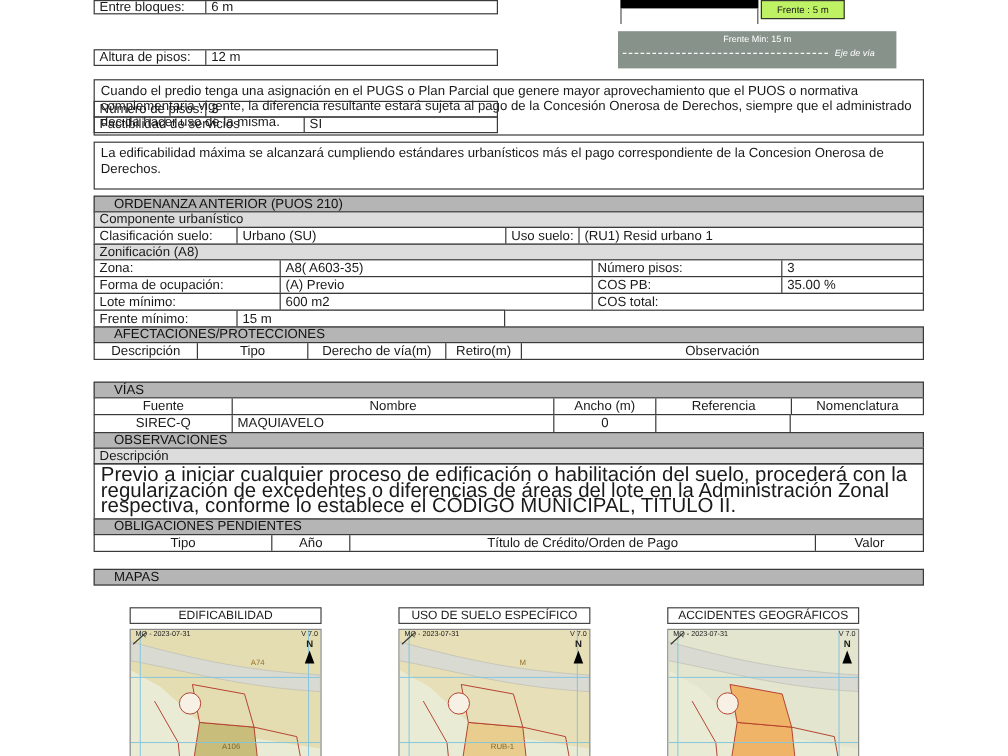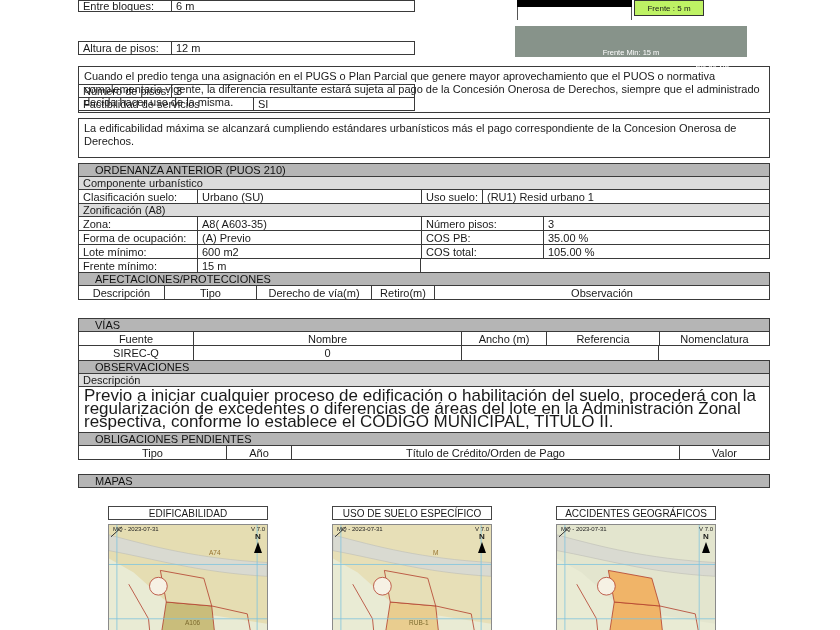--- a/index.html
+++ b/index.html
@@ -26,32 +26,32 @@
   .g-top { grid-template-columns:92px 1fr;margin-top:29px; }
   .g-top4 { grid-template-columns:174px 1fr; }
 
   
   .diagram { position:absolute; left:437px; top:0; width:232px; height:58px; }
   .bar { position:absolute; left:2px; top:0; width:115px; height:7px; background:#000; }
   .tick { position:absolute; top:7px; width:1px; height:13px; background:#555; }
   .frentebox { position:absolute; left:119px; top:0; width:70px; height:16px; border:1px solid #333; background:#bef264;
     font-size:8px; display:flex; align-items:center; justify-content:center; }
   .band { position:absolute; left:0; top:26px; width:232px; height:31px; background:#87938a; color:#fff; font-size:7.5px; padding:2px 4px 1px; }
-  .band .fm { text-align:center;margin-top:20px; }
+  .band .fm { text-align:center; }
   .band .axis { display:flex; align-items:center; margin-top:3px; }
   .band .dash { flex:1; border-top:1px dashed #fff; margin-right:6px; }
   .band .eje { font-style:italic; padding-right:14px; }
 
   .note { border:1px solid #3a3a3a; font-size:11px; line-height:13px; padding:3px 5px; background:#fff; }
   .note1 { margin-top:8px; }
   .note2 { margin-top:5px; padding-bottom:9px; }
   .sec-ordenanza { margin-top:5px; }
 
   .g-comp { grid-template-columns:118px 224px 61px 1fr; }
-  .g-zon  { grid-template-columns:118px 224px 122px 1fr; }
+  .g-zon  { grid-template-columns:118px 224px 122px 1fr;gap:36px; }
   .g-frente { width:343px; grid-template-columns:118px 1fr; }
   .g-afect { grid-template-columns:85px 92px 115px 63px 1fr; }
   .g-vias  { grid-template-columns:114px 268px 85px 113px 1fr; }
   .g-viasrow { width:581px; grid-template-columns:114px 268px 85px 1fr; height:16px; }
   .g-oblig { grid-template-columns:147px 65px 388px 1fr; }
 
   .sec-vias { margin-top:18px; }
   .obstext { border:1px solid #3a3a3a; font-size:17px; line-height:13px; padding:2px 5px 4px; }
   .sec-mapas { margin-top:14px; }
 
@@ -137,21 +137,20 @@
   <div class="row g-zon">
     <div class="cell">Forma de ocupación:</div>
     <div class="cell">(A) Previo</div>
     <div class="cell">COS PB:</div>
     <div class="cell">35.00 %</div>
   </div>
   <div class="row g-zon">
     <div class="cell">Lote mínimo:</div>
     <div class="cell">600 m2</div>
     <div class="cell">COS total:</div>
-    <div class="cell">105.00 %</div>
   </div>
   <div class="row g-frente">
     <div class="cell">Frente mínimo:</div>
     <div class="cell">15 m</div>
   </div>
 
   <div class="sec">AFECTACIONES/PROTECCIONES</div>
   <div class="row g-afect">
     <div class="cell center">Descripción</div>
     <div class="cell center">Tipo</div>
@@ -163,20 +162,21 @@
   <div class="sec sec-vias">VÍAS</div>
   <div class="row g-vias">
     <div class="cell center">Fuente</div>
     <div class="cell center">Nombre</div>
     <div class="cell center">Ancho (m)</div>
     <div class="cell center">Referencia</div>
     <div class="cell center">Nomenclatura</div>
   </div>
   <div class="row g-viasrow">
     <div class="cell center">SIREC-Q</div>
+    <div class="cell">MAQUIAVELO</div>
     <div class="cell center">0</div>
     <div class="cell"></div>
   </div>
 
   <div class="sec">OBSERVACIONES</div>
   <div class="sub">Descripción</div>
   <div class="obstext">Previo a iniciar cualquier proceso de edificación o habilitación del suelo, procederá con la regularización de excedentes o diferencias de áreas del lote en la Administración Zonal respectiva, conforme lo establece el CÓDIGO MUNICIPAL, TITULO II.</div>
 
   <div class="sec">OBLIGACIONES PENDIENTES</div>
   <div class="row g-oblig">

